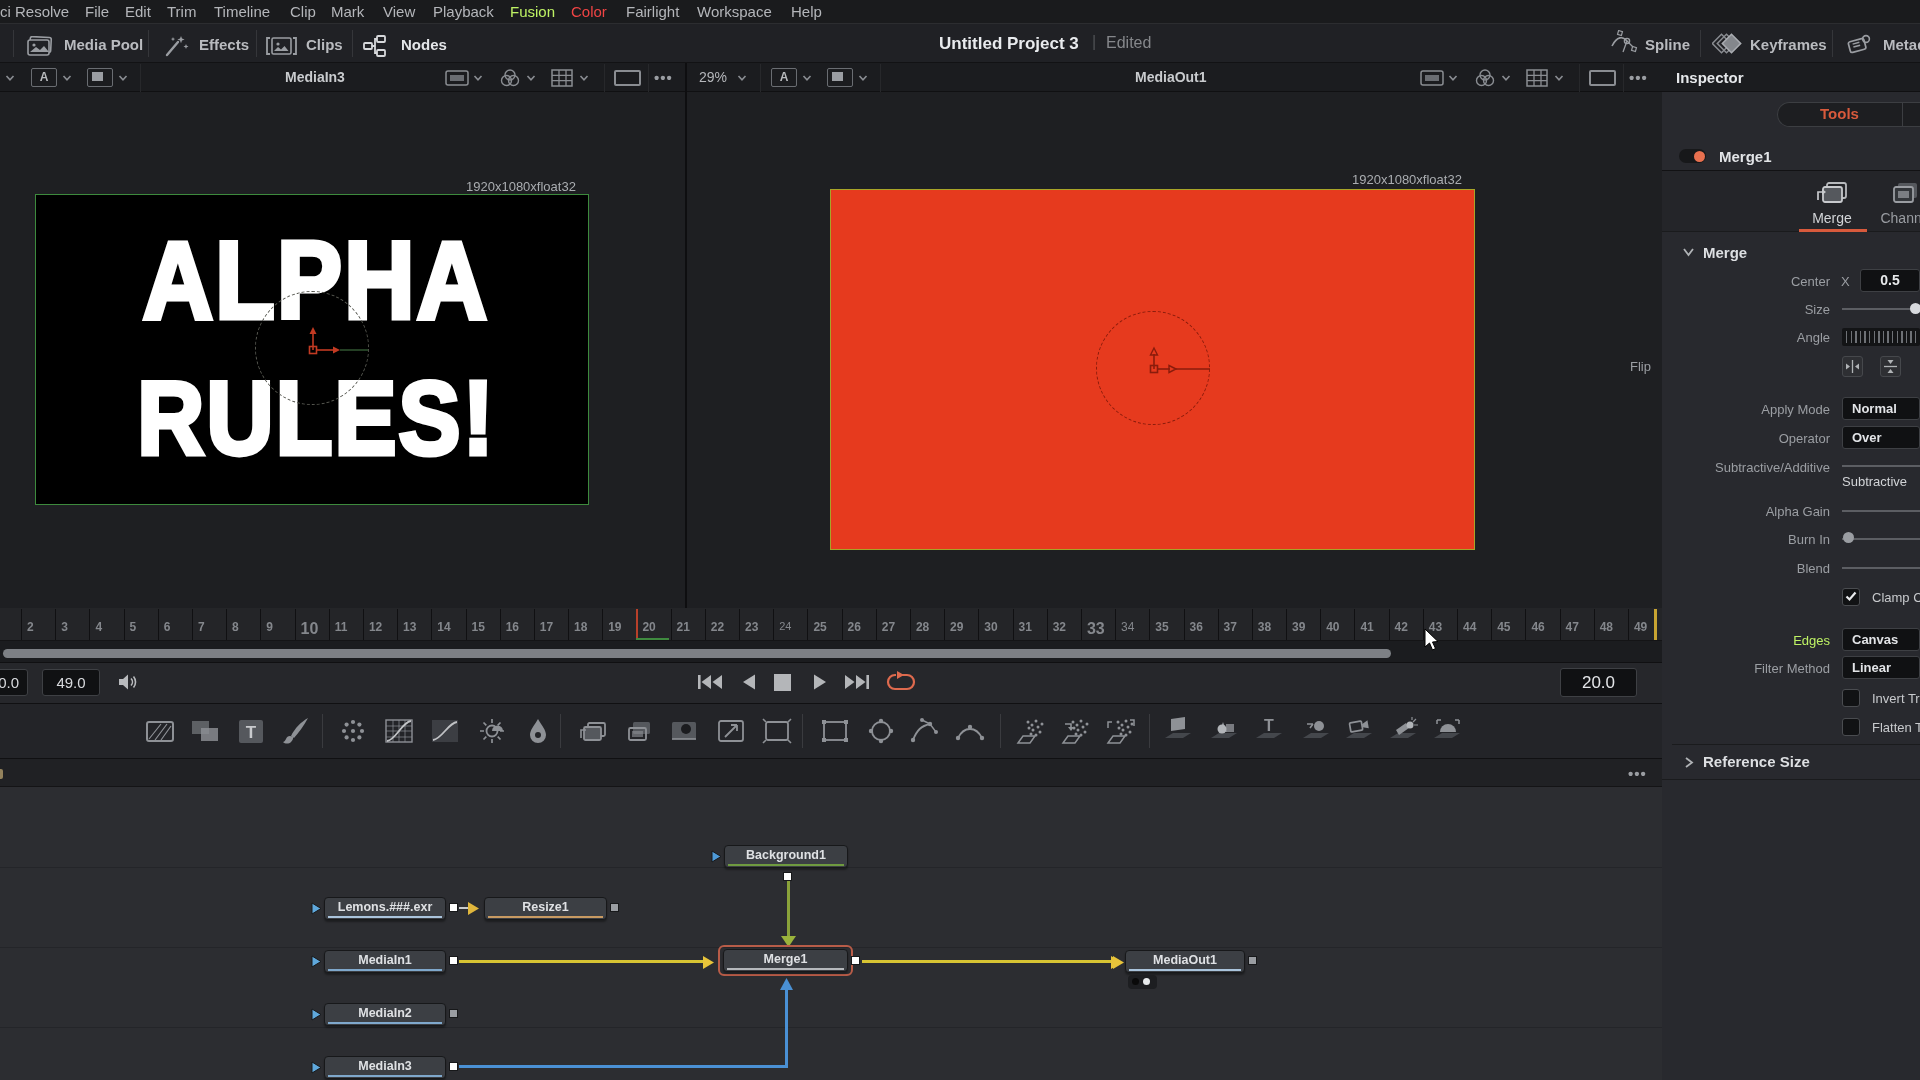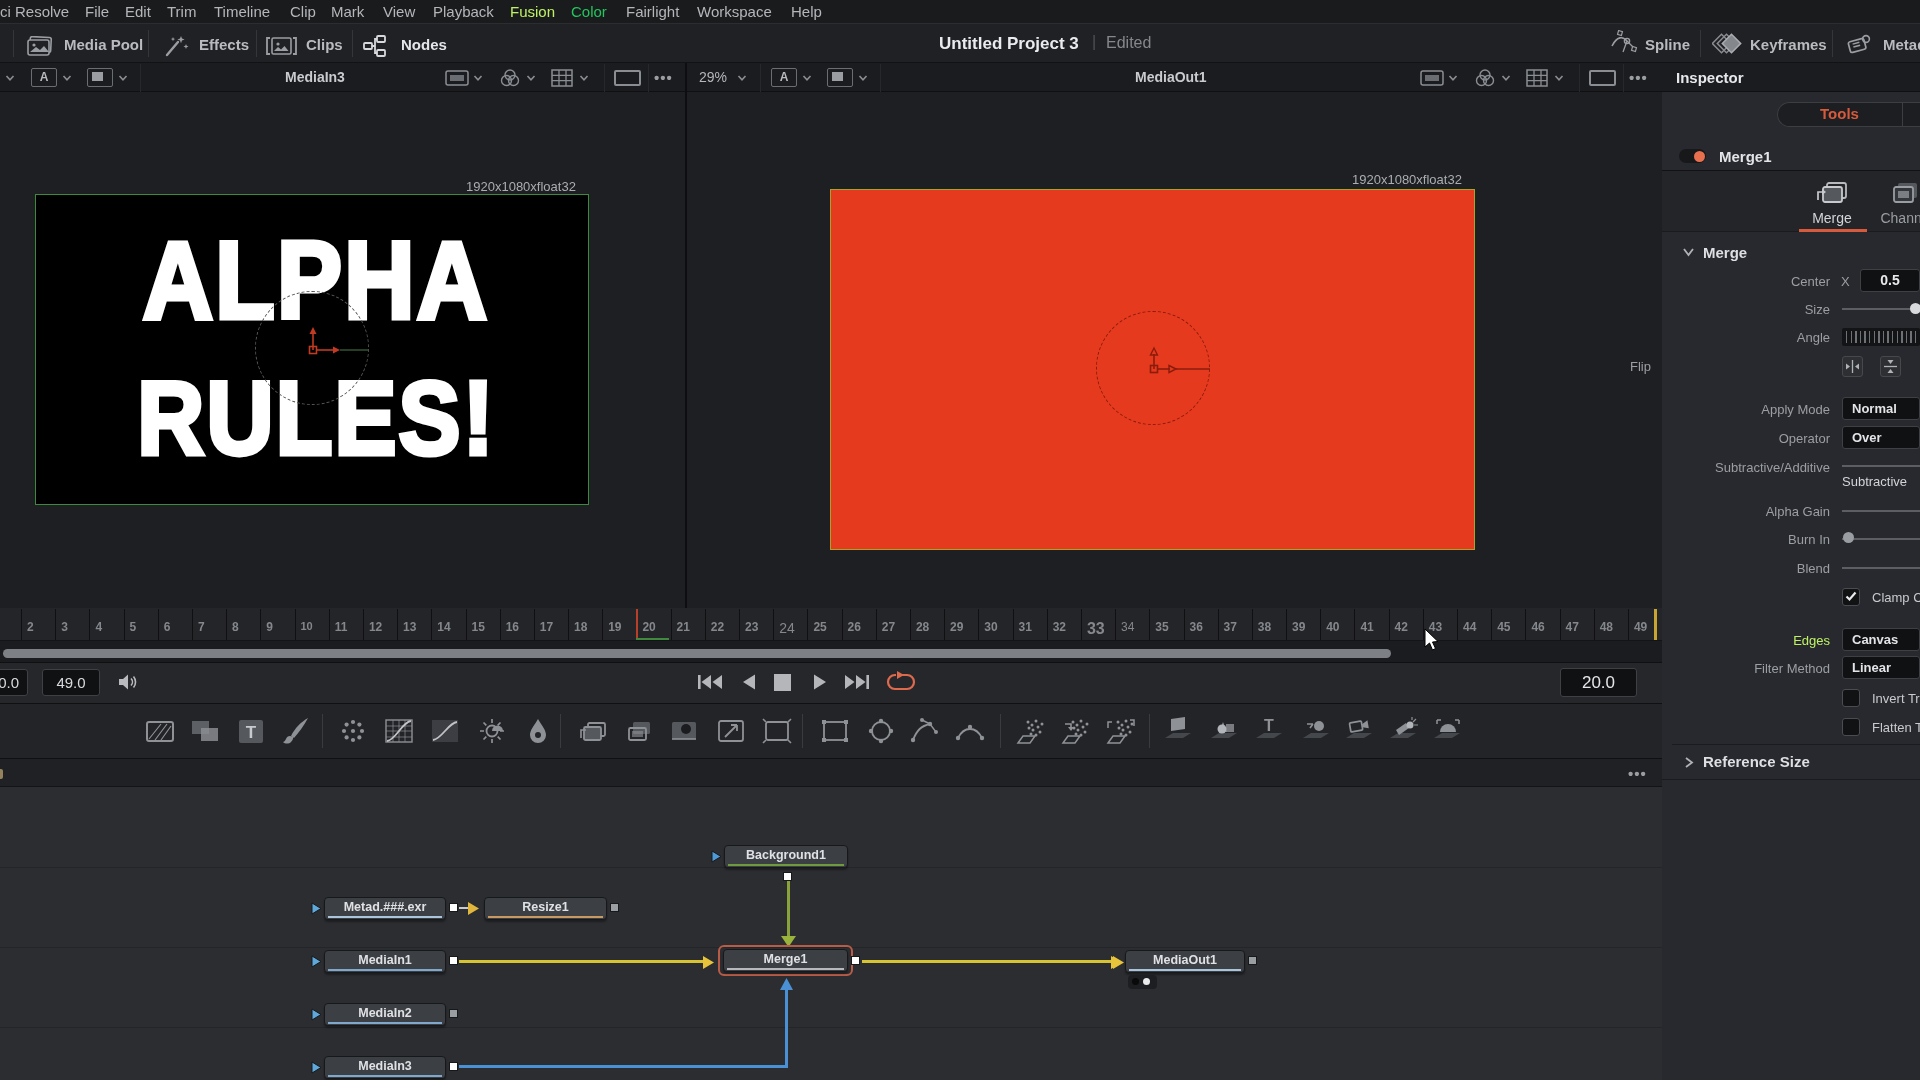--- a/index.html
+++ b/index.html
@@ -11,21 +11,21 @@
 <div class="ab" style="left:0px;top:3px;font-size:15px;color:#b4b6ba;">ci Resolve</div>
 <div class="ab" style="left:85px;top:3px;font-size:15px;color:#b4b6ba;">File</div>
 <div class="ab" style="left:125px;top:3px;font-size:15px;color:#b4b6ba;">Edit</div>
 <div class="ab" style="left:167px;top:3px;font-size:15px;color:#b4b6ba;">Trim</div>
 <div class="ab" style="left:214px;top:3px;font-size:15px;color:#b4b6ba;">Timeline</div>
 <div class="ab" style="left:290px;top:3px;font-size:15px;color:#b4b6ba;">Clip</div>
 <div class="ab" style="left:331px;top:3px;font-size:15px;color:#b4b6ba;">Mark</div>
 <div class="ab" style="left:383px;top:3px;font-size:15px;color:#b4b6ba;">View</div>
 <div class="ab" style="left:433px;top:3px;font-size:15px;color:#b4b6ba;">Playback</div>
 <div class="ab" style="left:510px;top:3px;font-size:15px;color:#bef264;">Fusion</div>
-<div class="ab" style="left:571px;top:3px;font-size:15px;color:#22c55e;">Color</div>
+<div class="ab" style="left:571px;top:3px;font-size:15px;color:#ef4444;">Color</div>
 <div class="ab" style="left:626px;top:3px;font-size:15px;color:#b4b6ba;">Fairlight</div>
 <div class="ab" style="left:697px;top:3px;font-size:15px;color:#b4b6ba;">Workspace</div>
 <div class="ab" style="left:791px;top:3px;font-size:15px;color:#b4b6ba;">Help</div>
 <div class="ab" style="left:0;top:23px;width:1920px;height:40px;background:#202125;border-top:1px solid #2c2d30;border-bottom:1px solid #121214;"></div>
 <div class="ab" style="left:13px;top:30px;width:1px;height:27px;background:#35363a;"></div>
 <div class="ab" style="left:148px;top:30px;width:1px;height:27px;background:#35363a;"></div>
 <div class="ab" style="left:256px;top:30px;width:1px;height:27px;background:#35363a;"></div>
 <div class="ab" style="left:352px;top:30px;width:1px;height:27px;background:#35363a;"></div>
 <div class="ab" style="left:1700px;top:30px;width:1px;height:27px;background:#35363a;"></div>
 <div class="ab" style="left:1832px;top:30px;width:1px;height:27px;background:#35363a;"></div>
@@ -206,21 +206,21 @@
 <div class="ab" style="left:129.6px;top:620px;font-size:12px;font-weight:bold;color:#84878c;">5</div>
 <div class="ab" style="left:157.8px;top:609px;width:1px;height:31px;background:#101012;"></div>
 <div class="ab" style="left:163.8px;top:620px;font-size:12px;font-weight:bold;color:#84878c;">6</div>
 <div class="ab" style="left:191.9px;top:609px;width:1px;height:31px;background:#101012;"></div>
 <div class="ab" style="left:197.9px;top:620px;font-size:12px;font-weight:bold;color:#84878c;">7</div>
 <div class="ab" style="left:226.1px;top:609px;width:1px;height:31px;background:#101012;"></div>
 <div class="ab" style="left:232.1px;top:620px;font-size:12px;font-weight:bold;color:#84878c;">8</div>
 <div class="ab" style="left:260.3px;top:609px;width:1px;height:31px;background:#101012;"></div>
 <div class="ab" style="left:266.3px;top:620px;font-size:12px;font-weight:bold;color:#84878c;">9</div>
 <div class="ab" style="left:294.5px;top:609px;width:1px;height:31px;background:#101012;"></div>
-<div class="ab" style="left:300.5px;top:620px;font-size:11px;font-weight:bold;color:#84878c;">10</div>
+<div class="ab" style="left:300.5px;top:620px;font-size:16px;font-weight:bold;color:#84878c;">10</div>
 <div class="ab" style="left:328.7px;top:609px;width:1px;height:31px;background:#101012;"></div>
 <div class="ab" style="left:334.7px;top:620px;font-size:12px;font-weight:bold;color:#84878c;">11</div>
 <div class="ab" style="left:362.9px;top:609px;width:1px;height:31px;background:#101012;"></div>
 <div class="ab" style="left:368.9px;top:620px;font-size:12px;font-weight:bold;color:#84878c;">12</div>
 <div class="ab" style="left:397.1px;top:609px;width:1px;height:31px;background:#101012;"></div>
 <div class="ab" style="left:403.1px;top:620px;font-size:12px;font-weight:bold;color:#84878c;">13</div>
 <div class="ab" style="left:431.3px;top:609px;width:1px;height:31px;background:#101012;"></div>
 <div class="ab" style="left:437.3px;top:620px;font-size:12px;font-weight:bold;color:#84878c;">14</div>
 <div class="ab" style="left:465.5px;top:609px;width:1px;height:31px;background:#101012;"></div>
 <div class="ab" style="left:471.5px;top:620px;font-size:12px;font-weight:bold;color:#84878c;">15</div>
@@ -234,21 +234,21 @@
 <div class="ab" style="left:608.2px;top:620px;font-size:12px;font-weight:bold;color:#84878c;">19</div>
 <div class="ab" style="left:636.4px;top:609px;width:1px;height:31px;background:#101012;"></div>
 <div class="ab" style="left:642.4px;top:620px;font-size:12px;font-weight:bold;color:#84878c;">20</div>
 <div class="ab" style="left:670.6px;top:609px;width:1px;height:31px;background:#101012;"></div>
 <div class="ab" style="left:676.6px;top:620px;font-size:12px;font-weight:bold;color:#84878c;">21</div>
 <div class="ab" style="left:704.8px;top:609px;width:1px;height:31px;background:#101012;"></div>
 <div class="ab" style="left:710.8px;top:620px;font-size:12px;font-weight:bold;color:#84878c;">22</div>
 <div class="ab" style="left:739.0px;top:609px;width:1px;height:31px;background:#101012;"></div>
 <div class="ab" style="left:745.0px;top:620px;font-size:12px;font-weight:bold;color:#84878c;">23</div>
 <div class="ab" style="left:773.2px;top:609px;width:1px;height:31px;background:#101012;"></div>
-<div class="ab" style="left:779.2px;top:620px;font-size:14px;font-weight:normal;color:#84878c;">24</div>
+<div class="ab" style="left:779.2px;top:620px;font-size:11px;font-weight:normal;color:#84878c;">24</div>
 <div class="ab" style="left:807.4px;top:609px;width:1px;height:31px;background:#101012;"></div>
 <div class="ab" style="left:813.4px;top:620px;font-size:12px;font-weight:bold;color:#84878c;">25</div>
 <div class="ab" style="left:841.6px;top:609px;width:1px;height:31px;background:#101012;"></div>
 <div class="ab" style="left:847.6px;top:620px;font-size:12px;font-weight:bold;color:#84878c;">26</div>
 <div class="ab" style="left:875.8px;top:609px;width:1px;height:31px;background:#101012;"></div>
 <div class="ab" style="left:881.8px;top:620px;font-size:12px;font-weight:bold;color:#84878c;">27</div>
 <div class="ab" style="left:909.9px;top:609px;width:1px;height:31px;background:#101012;"></div>
 <div class="ab" style="left:915.9px;top:620px;font-size:12px;font-weight:bold;color:#84878c;">28</div>
 <div class="ab" style="left:944.1px;top:609px;width:1px;height:31px;background:#101012;"></div>
 <div class="ab" style="left:950.1px;top:620px;font-size:12px;font-weight:bold;color:#84878c;">29</div>
@@ -555,21 +555,21 @@
   </svg>
 <div class="ab" style="left:724px;top:845px;width:124px;height:23px;background:#3c3f44;border:1px solid #17181a;border-radius:4px;box-shadow:0 2px 2px rgba(0,0,0,0.35);">
     <div style="position:absolute;left:0;top:2px;width:100%;text-align:center;font-size:12.5px;font-weight:bold;color:#dfe1e4;">Background1</div>
     <div style="position:absolute;left:3px;right:3px;bottom:1px;height:2px;background:#6f9a40;"></div>
   </div>
 <svg class="ab" style="left:711px;top:850px;" width="11" height="13" viewBox="0 0 11 13">
     <path d="M1 1 L10 6.5 L1 12 Z" fill="#4e9ad8" stroke="#17181a" stroke-width="1"></path>
   </svg>
 <div class="ab" style="left:783px;top:872px;width:9px;height:9px;background:#ffffff;border:1px solid #17181a;"></div>
 <div class="ab" style="left:324px;top:897px;width:122px;height:23px;background:#3c3f44;border:1px solid #17181a;border-radius:4px;box-shadow:0 2px 2px rgba(0,0,0,0.35);">
-    <div style="position:absolute;left:0;top:2px;width:100%;text-align:center;font-size:12.5px;font-weight:bold;color:#dfe1e4;">Metad.###.exr</div>
+    <div style="position:absolute;left:0;top:2px;width:100%;text-align:center;font-size:12.5px;font-weight:bold;color:#dfe1e4;">Lemons.###.exr</div>
     <div style="position:absolute;left:3px;right:3px;bottom:1px;height:2px;background:#aac4dc;"></div>
   </div>
 <svg class="ab" style="left:311px;top:902px;" width="11" height="13" viewBox="0 0 11 13">
     <path d="M1 1 L10 6.5 L1 12 Z" fill="#5fa8dc" stroke="#17181a" stroke-width="1"></path>
   </svg>
 <div class="ab" style="left:449px;top:903px;width:9px;height:9px;background:#ffffff;border:1px solid #17181a;"></div>
 <div class="ab" style="left:484px;top:897px;width:123px;height:23px;background:#3c3f44;border:1px solid #17181a;border-radius:4px;box-shadow:0 2px 2px rgba(0,0,0,0.35);">
     <div style="position:absolute;left:0;top:2px;width:100%;text-align:center;font-size:12.5px;font-weight:bold;color:#dfe1e4;">Resize1</div>
     <div style="position:absolute;left:3px;right:3px;bottom:1px;height:2px;background:#c89a62;"></div>
   </div>

